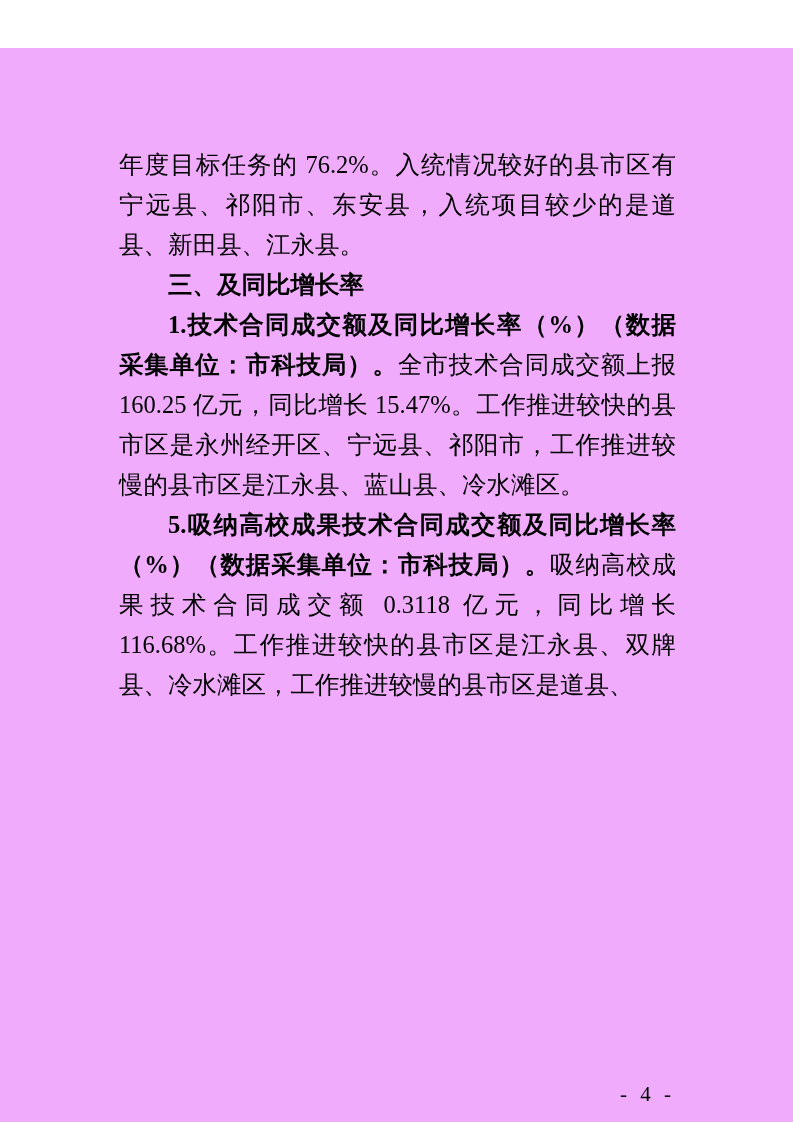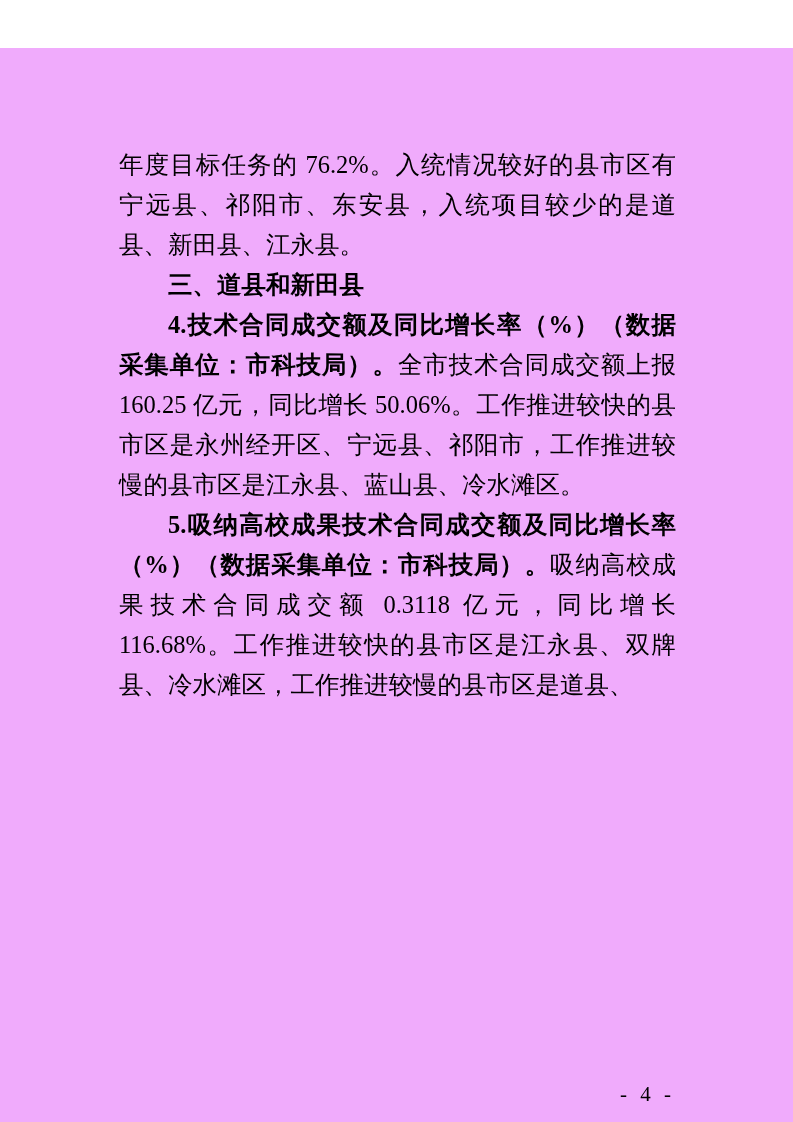--- a/index.html
+++ b/index.html
@@ -59,24 +59,24 @@
   }
 </style>
 </head>
 <body>
 
 <div class="page">
   <div class="content">
 
     <p class="body-text no-indent">年度目标任务的 76.2%。入统情况较好的县市区有宁远县、祁阳市、东安县，入统项目较少的是道县、新田县、江永县。</p>
 
-    <h3 class="section-heading">三、道县和新田县</h3>
+    <h3 class="section-heading">三、及同比增长率</h3>
 
 
 
-    <p class="body-text"><b>4.技术合同成交额及同比增长率（%）（数据采集单位：市科技局）。</b><span>全市技术合同成交额上报 160.25 亿元，同比增长 50.06%。工作推进较快的县市区是永州经开区、宁远县、祁阳市，工作推进较慢的县市区是江永县、蓝山县、冷水滩区。</span></p>
+    <p class="body-text"><b>1.技术合同成交额及同比增长率（%）（数据采集单位：市科技局）。</b><span>全市技术合同成交额上报 160.25 亿元，同比增长 15.47%。工作推进较快的县市区是永州经开区、宁远县、祁阳市，工作推进较慢的县市区是江永县、蓝山县、冷水滩区。</span></p>
 
     <p class="body-text"><b>5.吸纳高校成果技术合同成交额及同比增长率（%）（数据采集单位：市科技局）。</b><span>吸纳高校成果技术合同成交额 0.3118 亿元，同比增长 116.68%。工作推进较快的县市区是江永县、双牌县、冷水滩区，工作推进较慢的县市区是道县、</span></p>
 
   </div>
 
   <div class="page-number">- 4 -</div>
 </div>
 
 </body></html>

